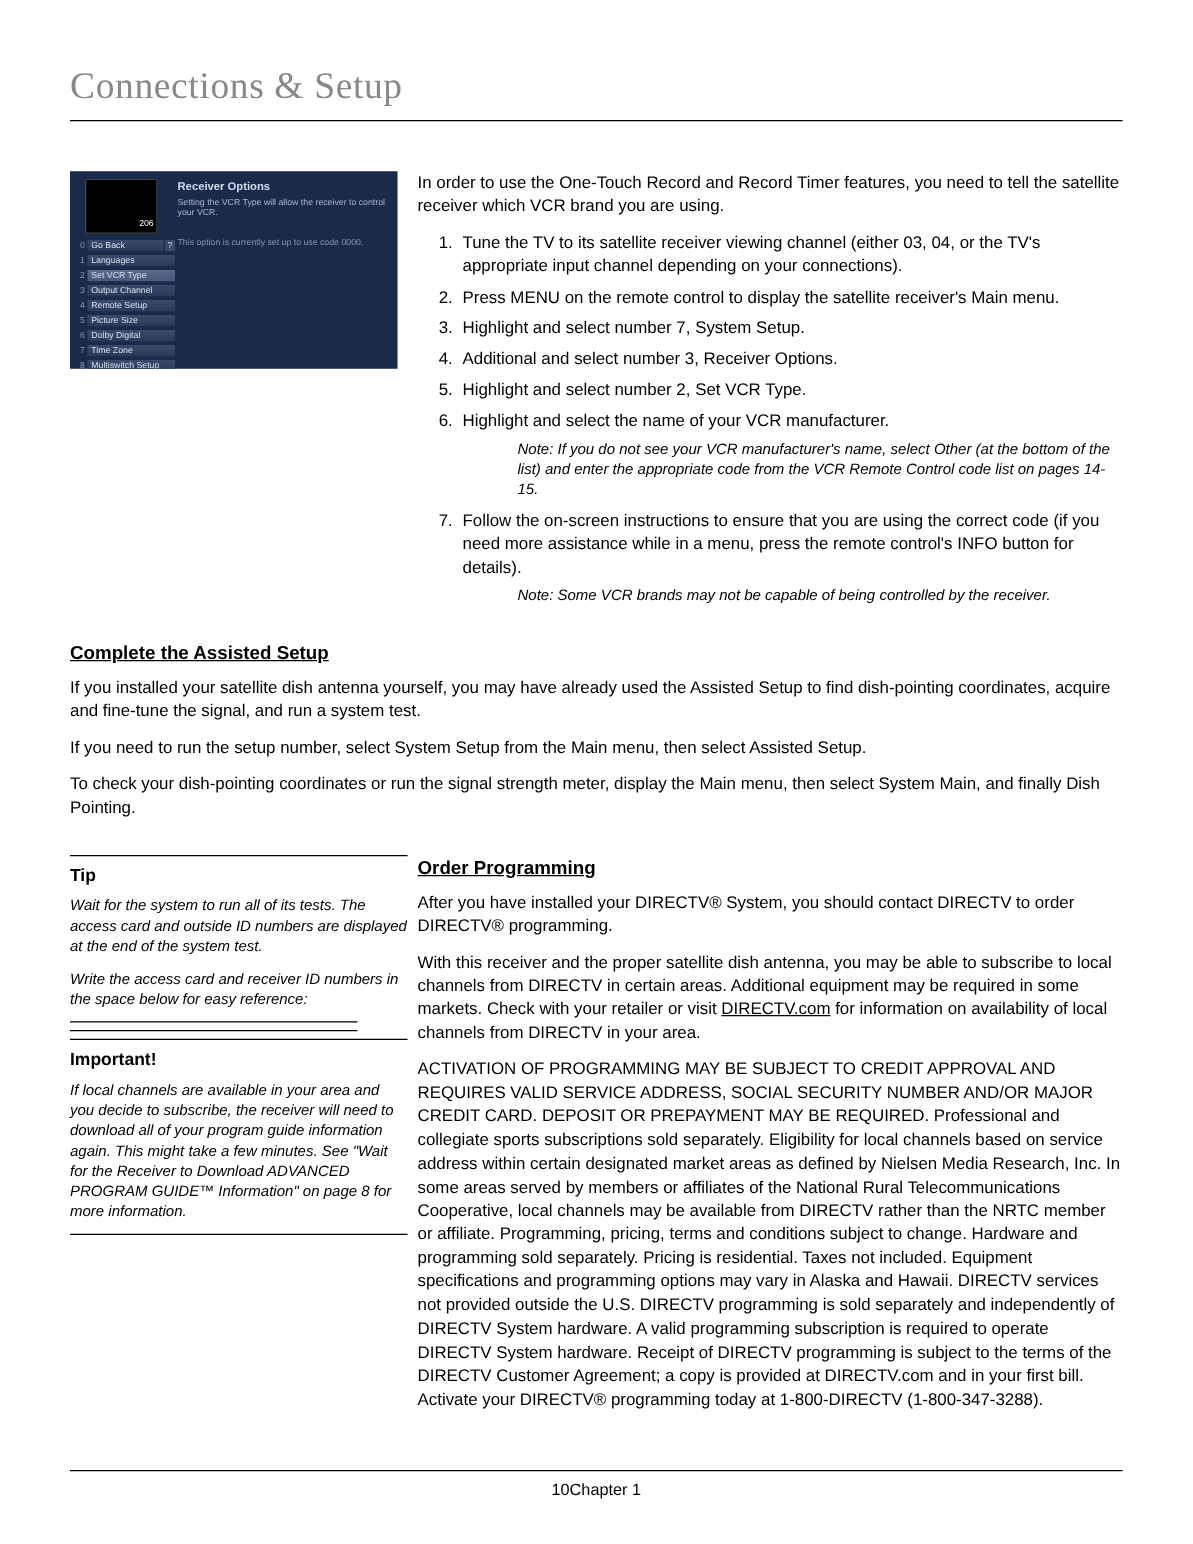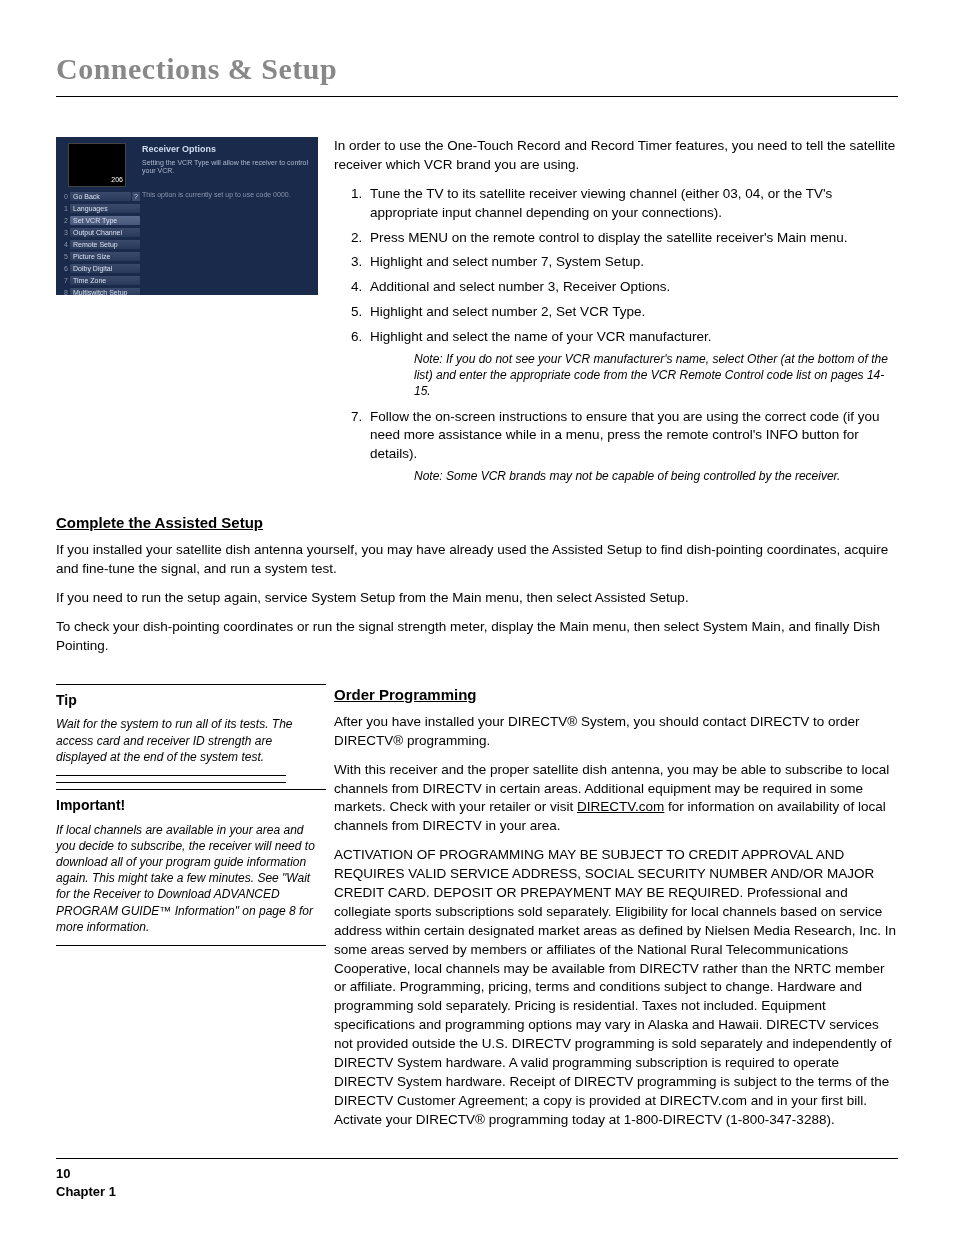--- a/index.html
+++ b/index.html
@@ -13,21 +13,21 @@
     width: 954px;
     line-height: 1.4;
   }
   .page {
     padding: 48px 56px 40px 56px;
     min-height: 1235px;
     position: relative;
   }
   h1.page-title {
     font-family: "Georgia", serif;
-    font-weight: bold;
+    font-weight: normal;
     font-size: 30px;
     color: #888;
     margin: 0 0 6px 0;
     letter-spacing: 0.5px;
   }
   hr.title-rule {
     border: none;
     border-top: 1px solid #000;
     margin: 0 0 40px 0;
   }
@@ -123,24 +123,23 @@
   .tip-block p { font-style: italic; font-size: 12px; line-height:1.35; margin-bottom:10px; }
   .tip-line { border:none; border-top:1px solid #000; margin: 24px 0; width: 85%; }
 
   .footer {
     position: absolute;
     bottom: 34px;
     left: 56px; right: 56px;
     border-top: 1px solid #000;
     padding-top: 6px;
     display: flex;
-    justify-content: flex-start;
-    font-weight: bold;
+    justify-content: center;
+    font-weight: normal;
     font-size: 13px;
-    flex-direction: column;
   }
   .link { text-decoration: underline; }
 </style>
 </head>
 <body>
 
 <div class="page">
   <h1 class="page-title">Connections &amp; Setup</h1>
   <hr class="title-rule">
 
@@ -208,30 +207,31 @@
         <li><span>Follow the on-screen instructions to ensure that you are using the correct code (if you need more assistance while in a menu, press the remote control's INFO button for details).</span>
           <div class="note">Note: Some VCR brands may not be capable of being controlled by the receiver.</div>
         </li>
       </ol>
     </div>
   </div>
 
   <div style="margin-top:18px;">
     <h2 class="section">Complete the Assisted Setup</h2>
     <p><span>If you installed your satellite dish antenna yourself, you may have already used the </span><span class="italic">Assisted Setup</span><span> to find dish-pointing coordinates, acquire and fine-tune the signal, and run a system test.</span></p>
-    <p><span>If you need to run the setup again, service </span><span class="italic">System Setup</span><span> from the Main menu, then select </span><span class="italic">Assisted Setup</span><span>.</span></p>
+    <p><span>If you need to run the setup number, select </span><span class="italic">System Setup</span><span> from the Main menu, then select </span><span class="italic">Assisted Setup</span><span>.</span></p>
     <p><span>To check your dish-pointing coordinates or run the signal strength meter, display the Main menu, then select </span><span class="italic">System Main,</span><span> and finally </span><span class="italic">Dish Pointing</span><span>.</span></p>
   </div>
 
   <div class="row" style="margin-top:28px;justify-content:flex-end;">
     <div class="left-col">
       <div class="tip-block">
         <hr>
         <div class="tip-title">Tip</div>
-        <p>Wait for the system to run all of its tests. The access card and receiver ID strength are displayed at the end of the system test.</p>
+        <p>Wait for the system to run all of its tests. The access card and outside ID numbers are displayed at the end of the system test.</p>
+        <p>Write the access card and receiver ID numbers in the space below for easy reference:</p>
         <hr class="tip-line">
         <hr class="tip-line">
         <hr>
         <div class="tip-title">Important!</div>
         <p>If local channels are available in your area and you decide to subscribe, the receiver will need to download all of your program guide information again. This might take a few minutes. See "Wait for the Receiver to Download ADVANCED PROGRAM GUIDE™ Information" on page 8 for more information.</p>
         <hr>
       </div>
     </div>
     <div class="right-col">
       <h2 class="section">Order Programming</h2>

